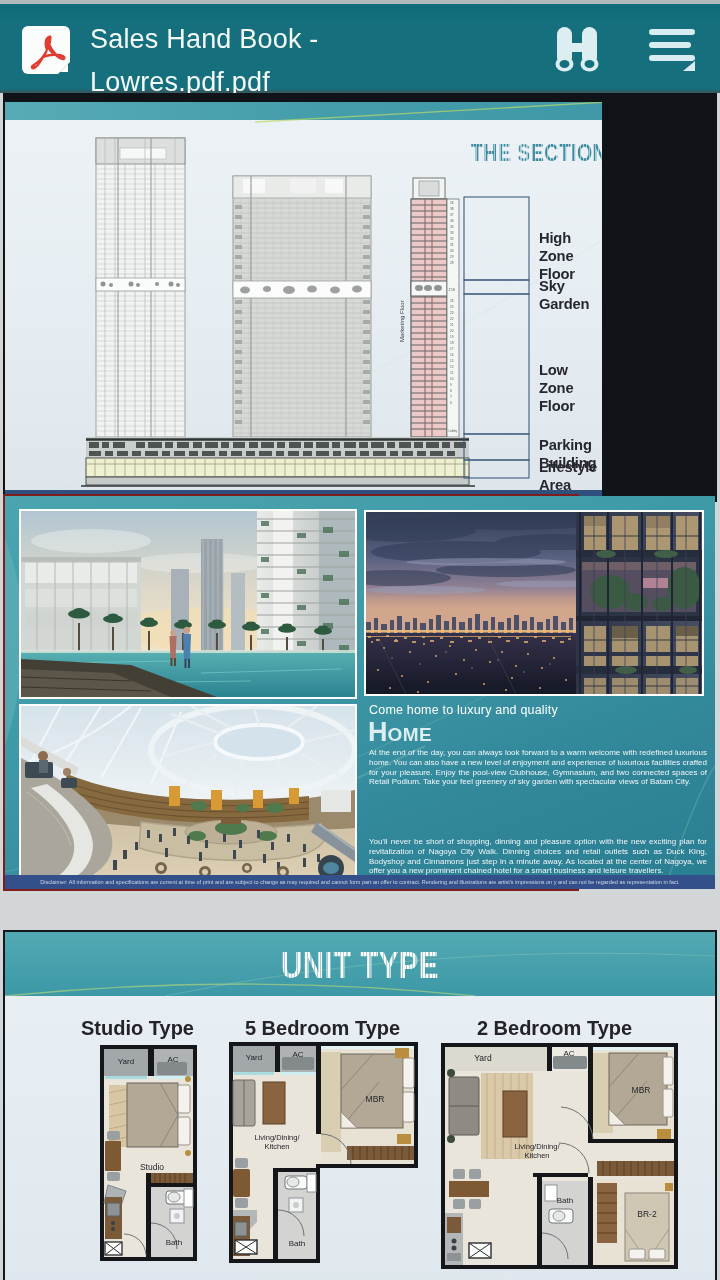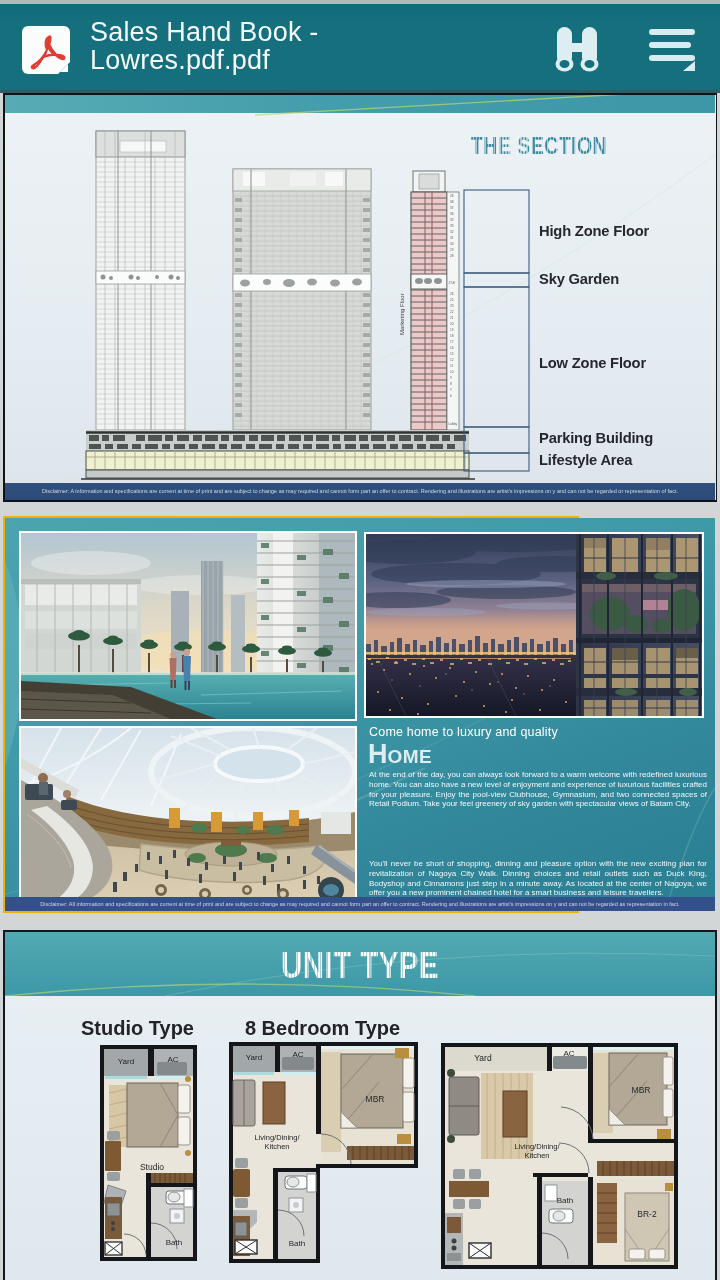--- a/index.html
+++ b/index.html
@@ -17,21 +17,21 @@
 
 <div class="abs" style="left:22px;top:26px;width:48px;height:48px;">
 <svg width="48" height="48" viewBox="0 0 48 48">
 <rect x="0" y="0" width="48" height="48" rx="6" fill="#fbfcfc"></rect>
 <path d="M27.5 10 C22 12 22.5 19 24.5 24 C21 31 16 36 11.5 38.5 C9 40 8.5 42 10.5 42.7 C13 43.5 17 39.5 21.5 31.5 C25.5 30 30 29.2 33.5 29.5 C38 33.5 41.5 34.6 42.8 32.6 C44 30.5 40 28.2 34.5 28.3 C31.8 25.6 29 21.8 27.8 18.5 C29.3 13.5 29.6 9.3 27.5 10 Z M26.3 12.2 C27 12.5 26.8 15.5 26.3 17.3 C25.6 15.3 25.5 12.4 26.3 12.2 Z M26 21.5 C27 24 29 26.6 30.8 28.4 C28 28.3 25.3 28.9 23 29.7 C24.3 27.2 25.3 24.4 26 21.5 Z M12.5 40.8 C11.4 40.3 14.8 36.9 17.8 34.7 C15.5 38.6 13.4 41.2 12.5 40.8 Z M36.5 29.8 C39.8 29.9 42 31.2 41.4 31.9 C40.8 32.7 38.4 31.6 36.5 29.8 Z" fill="#e23b30" stroke="#e23b30" stroke-width="1.2" stroke-linejoin="round"></path>
 <path d="M48 48 L36 48 L48 36 Z" fill="#156f7d"></path>
 <path d="M46 46 L38 46 L46 38 Z" fill="#ffffff"></path>
 </svg>
 </div>
 
-<div class="abs" style="left:90px;top:18px;width:460px;color:#f4f9f9;font-size:27px;line-height:28px;font-weight:400;letter-spacing:.2px;">Sales Hand Book -<br>Lowres.pdf.pdf</div>
+<div class="abs" style="left:90px;top:18px;width:460px;color:#f4f9f9;font-size:27px;line-height:43px;font-weight:400;letter-spacing:.2px;">Sales Hand Book -<br>Lowres.pdf.pdf</div>
 
 <div class="abs" style="left:553px;top:25px;width:48px;height:48px;">
 <svg width="48" height="48" viewBox="0 0 48 48">
 <g fill="#ddeef2">
 <rect x="4" y="2" width="15" height="38" rx="7.5"></rect>
 <rect x="29" y="2" width="15" height="38" rx="7.5"></rect>
 <rect x="16" y="18" width="16" height="9"></rect>
 <ellipse cx="11.5" cy="39" rx="9" ry="7.5"></ellipse>
 <ellipse cx="36.5" cy="39" rx="9" ry="7.5"></ellipse>
 </g>
@@ -45,21 +45,21 @@
 <g fill="#d8ecf1">
 <rect x="1" y="2" width="46" height="6" rx="3"></rect>
 <rect x="1" y="15" width="42" height="6" rx="3"></rect>
 <rect x="1" y="28" width="46" height="6" rx="3"></rect>
 <path d="M47 34 L47 44 L35 44 Z"></path>
 </g>
 </svg>
 </div>
 
 <div class="abs" style="left:3px;top:93px;width:714px;height:409px;background:#101418;">
- <div class="abs" style="left:2px;top:2px;width:711px;height:405px;background:linear-gradient(180deg,#ecf2f5 0%,#e6edf2 55%,#dde5eb 100%);overflow:hidden;">
+ <div class="abs" style="left:2px;top:9px;width:597px;height:405px;background:linear-gradient(180deg,#ecf2f5 0%,#e6edf2 55%,#dde5eb 100%);overflow:hidden;">
 
   <div class="abs" style="left:0;top:0;width:710px;height:18px;background:linear-gradient(90deg,#57abb5 0%,#449dab 45%,#3d97a6 100%);"></div>
 
   <svg class="abs" style="left:0;top:0;" width="710" height="405" viewBox="0 0 710 405">
     <path d="M250 20 Q480 8 710 -6" stroke="#b8d96a" stroke-width="1.4" fill="none" opacity=".7"></path>
     <path d="M-20 405 Q340 330 710 60" stroke="#bfe3d2" stroke-width="1" fill="none" opacity=".35"></path>
   </svg>
 
   <div class="abs" style="left:466px;top:38px;width:245px;font-size:23px;font-weight:700;letter-spacing:.5px;transform:scaleX(.85);transform-origin:left;background:repeating-linear-gradient(90deg,#3e8ba2 0,#3e8ba2 2px,rgba(110,170,188,.55) 2px,rgba(110,170,188,.55) 3.5px);-webkit-background-clip:text;background-clip:text;color:transparent;">THE SECTION</div>
 
@@ -487,21 +487,21 @@
   <div class="abs" style="left:534px;top:334px;font-size:15.5px;font-weight:700;color:#272730;letter-spacing:-.2px;transform:scaleX(.95);transform-origin:left;">Parking Building</div>
 
   <div class="abs" style="left:534px;top:356px;font-size:15.5px;font-weight:700;color:#272730;letter-spacing:-.2px;transform:scaleX(.95);transform-origin:left;">Lifestyle Area</div>
 
   <div class="abs" style="left:0;top:388px;width:710px;height:17px;background:linear-gradient(180deg,#30507e 0%,#2b4a77 100%);">
     <div style="margin-top:5px;text-align:center;color:#cfd8e6;font-size:5.5px;">Disclaimer: A   information and specifications are current at time of print and are subject to change as may required and cannot form part an offer to contract. Rendering and illustrations are artist's impressions on y and can not be regarded or representation of fact.</div>
   </div>
  </div>
 </div>
 
-<div class="abs" style="left:3px;top:516px;width:576px;height:397px;background:#eab308;">
+<div class="abs" style="left:3px;top:494px;width:576px;height:397px;background:#7f1d1d;">
  <div class="abs" style="left:2px;top:2px;width:710px;height:393px;background:linear-gradient(160deg,#4aa5af 0%,#3f9aa8 40%,#31869a 75%,#2a7e92 100%);overflow:hidden;">
 
   <svg class="abs" style="left:0;top:0;" width="710" height="393" viewBox="0 0 710 393">
     <path d="M-40 330 C45 200 25 60 -25 0 L-40 0 Z" fill="#7fc2c4" opacity=".3"></path>
     <path d="M-20 393 Q200 360 420 250" stroke="#9ed4c2" stroke-width="2" fill="none" opacity=".25"></path>
     <path d="M-20 380 Q230 330 480 200" stroke="#9ed4c2" stroke-width="1.2" fill="none" opacity=".2"></path>
     <path d="M660 393 Q690 300 710 270" stroke="#9ed4c2" stroke-width="1.5" fill="none" opacity=".25"></path>
   </svg>
 
   <div class="abs" style="left:14px;top:13px;width:334px;height:186px;border:2px solid #fdfdfd;background:#fff;">
@@ -1010,22 +1010,23 @@
   <div class="abs" style="left:0;top:0;width:710px;height:64px;background:linear-gradient(180deg,#52a9b2 0%,#46a0ac 55%,#3d98a7 100%);"></div>
   <svg class="abs" style="left:0;top:0;" width="710" height="64" viewBox="0 0 710 64">
     <path d="M0 64 Q240 40 470 64" stroke="#bcdc74" stroke-width="1.3" fill="none" opacity=".6"></path>
     <path d="M160 64 Q420 10 710 24" stroke="#8fccba" stroke-width="1" fill="none" opacity=".4"></path>
   </svg>
 
   <div class="abs" style="left:0;top:13px;width:710px;text-align:center;font-size:36px;font-weight:700;letter-spacing:.5px;transform:scaleX(.82);transform-origin:center;background:repeating-linear-gradient(90deg,#ffffff 0,#ffffff 2.5px,rgba(255,255,255,.5) 2.5px,rgba(255,255,255,.5) 4px);-webkit-background-clip:text;background-clip:text;color:transparent;">UNIT TYPE</div>
 
   <div class="abs" style="left:-10px;top:85px;width:285px;text-align:center;font-size:20px;font-weight:700;color:#232329;">Studio Type</div>
 
-  <div class="abs" style="left:175px;top:85px;width:285px;text-align:center;font-size:20px;font-weight:700;color:#232329;">8 Bedroom Type</div>
-
+  <div class="abs" style="left:175px;top:85px;width:285px;text-align:center;font-size:20px;font-weight:700;color:#232329;">5 Bedroom Type</div>
+
+  <div class="abs" style="left:407px;top:85px;width:285px;text-align:center;font-size:20px;font-weight:700;color:#232329;">2 Bedroom Type</div>
 
   <div class="abs" style="left:95px;top:113px;">
   <svg width="97" height="216" viewBox="0 0 97 216">
     <rect x="0" y="0" width="97" height="216" fill="#14161a"></rect>
     <rect x="4" y="4" width="89" height="208" fill="#e9e5da"></rect>
 
     <rect x="4" y="4" width="44" height="27" fill="#a2a7a9"></rect>
     <text x="26" y="19" font-size="8" fill="#1c1e22" text-anchor="middle" font-family="Liberation Sans,sans-serif">Yard</text>
 
     <rect x="53" y="4" width="40" height="27" fill="#aeb2b4"></rect>

